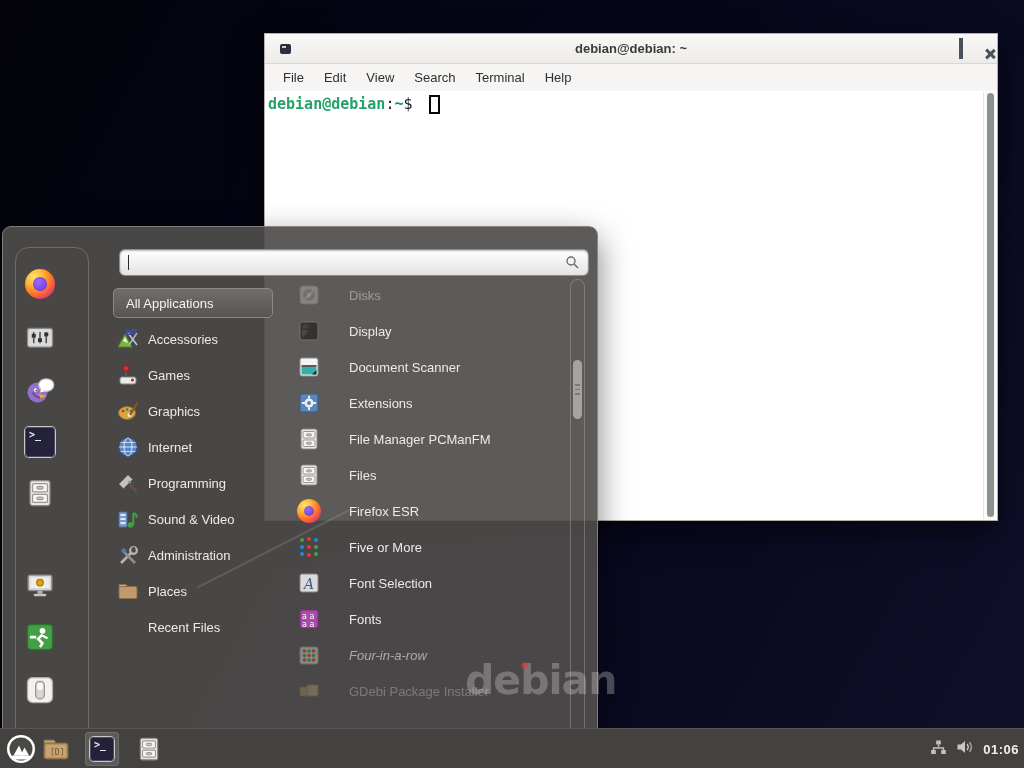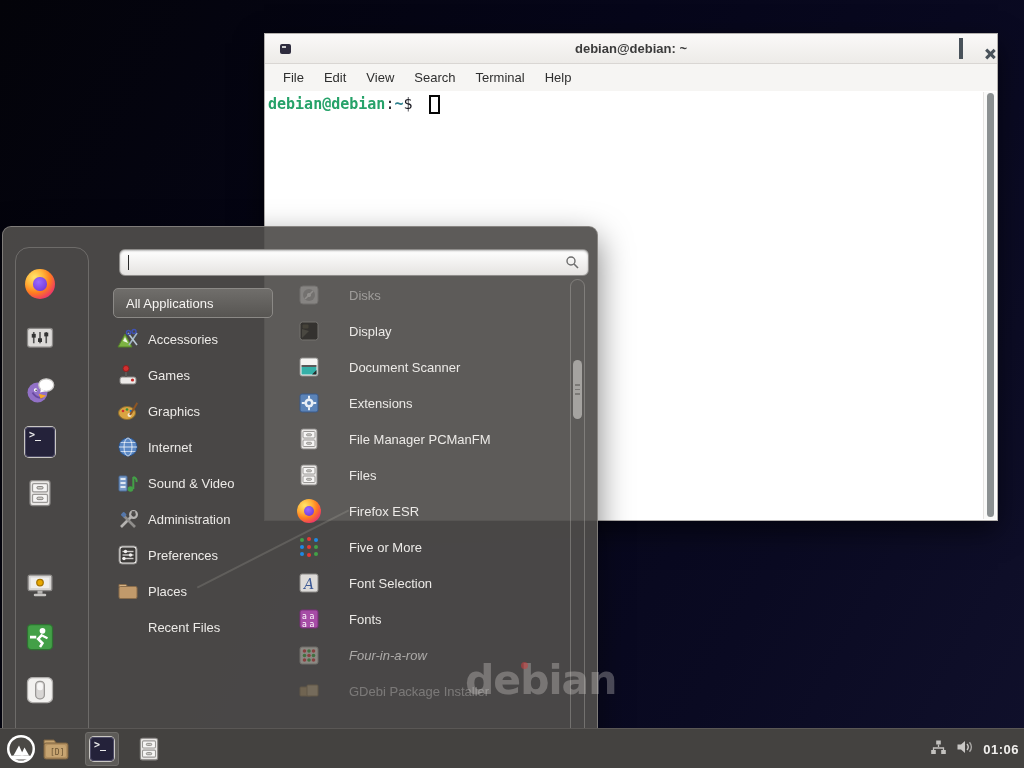--- a/index.html
+++ b/index.html
@@ -229,52 +229,47 @@
         <circle cx="11" cy="11" r="9" fill="#5b88c4" stroke="#2a5a9a"></circle>
         <ellipse cx="11" cy="11" rx="4" ry="9" fill="none" stroke="rgba(255,255,255,0.75)"></ellipse>
         <line x1="2" y1="11" x2="20" y2="11" stroke="rgba(255,255,255,0.75)"></line>
         <line x1="3.5" y1="6.5" x2="18.5" y2="6.5" stroke="rgba(255,255,255,0.6)"></line>
         <line x1="3.5" y1="15.5" x2="18.5" y2="15.5" stroke="rgba(255,255,255,0.6)"></line>
       </svg>
       <span class="label">Internet</span>
     </div>
     <div class="cat-row">
       <svg class="cico" viewBox="0 0 22 22">
+        <polygon points="2,12 11,3 15.5,7.5 6.5,16.5" fill="#c3c1bf" stroke="#7e7c7a"></polygon>
+        <line x1="13" y1="13" x2="19.5" y2="19.5" stroke="#6d4c41" stroke-width="3"></line>
+        <line x1="11.5" y1="9" x2="14" y2="11.5" stroke="#8a8886" stroke-width="1.5"></line>
+      </svg>
+      <span class="label">Programming</span>
+    </div>
+    <div class="cat-row">
+      <svg class="cico" viewBox="0 0 22 22">
         <rect x="2" y="4" width="8" height="15" rx="1" fill="#7a9cc9" stroke="#4a6d9a"></rect>
         <rect x="3.5" y="6" width="5" height="2" fill="#dfe8f2"></rect>
           <rect x="3.5" y="10" width="5" height="2" fill="#dfe8f2"></rect>
           <rect x="3.5" y="14" width="5" height="2" fill="#dfe8f2"></rect>
         <circle cx="13.5" cy="17" r="2.8" fill="#43a047"></circle>
         <line x1="16.3" y1="17" x2="16.3" y2="5" stroke="#43a047" stroke-width="2"></line>
         <path d="M16.3,5 q4,1.5 3.2,5" fill="none" stroke="#43a047" stroke-width="2"></path>
       </svg>
       <span class="label">Sound &amp; Video</span>
     </div>
     <div class="cat-row">
       <svg class="cico" viewBox="0 0 22 22">
         <line x1="4" y1="19" x2="15" y2="8" stroke="#b5b3b1" stroke-width="2.6"></line>
         <circle cx="16.5" cy="6.5" r="3.4" fill="none" stroke="#b5b3b1" stroke-width="2.2"></circle>
         <rect x="14.8" y="3.2" width="3.4" height="3" fill="#4f4d4b"></rect>
         <line x1="18" y1="19" x2="7" y2="8" stroke="#8f8d8b" stroke-width="2.6"></line>
         <rect x="4.5" y="4.5" width="4.4" height="4.4" rx="1" transform="rotate(45 6.7 6.7)" fill="#5577aa"></rect>
       </svg>
       <span class="label">Administration</span>
-    </div>
-    <div class="cat-row">
-      <svg class="cico" viewBox="0 0 22 22">
-        <rect x="2" y="2" width="18" height="18" rx="3" fill="#eceae8" stroke="#8a8886"></rect>
-        <rect x="3.5" y="3.5" width="15" height="15" rx="2" fill="#3c3a38"></rect>
-        <line x1="5.5" y1="7.5" x2="16.5" y2="7.5" stroke="#cfcdcb" stroke-width="1.4"></line>
-        <line x1="5.5" y1="11" x2="16.5" y2="11" stroke="#cfcdcb" stroke-width="1.4"></line>
-        <line x1="5.5" y1="14.5" x2="16.5" y2="14.5" stroke="#cfcdcb" stroke-width="1.4"></line>
-        <circle cx="8.5" cy="7.5" r="1.7" fill="#f2f0ee"></circle>
-          <circle cx="13.5" cy="11" r="1.7" fill="#f2f0ee"></circle>
-          <circle cx="7" cy="14.5" r="1.7" fill="#f2f0ee"></circle>
-      </svg>
-      <span class="label">Preferences</span>
     </div>
     <div class="cat-row">
       <svg class="cico" viewBox="0 0 22 22">
         <polygon points="2,7 2,4.5 9,4.5 11,7" fill="#d4b285" stroke="#8a6d4b"></polygon>
         <rect x="2" y="6.5" width="18" height="12" rx="1.5" fill="#c19a6b" stroke="#8a6d4b"></rect>
       </svg>
       <span class="label">Places</span>
     </div>
     <div class="cat-row">
       <span class="cico"></span>

